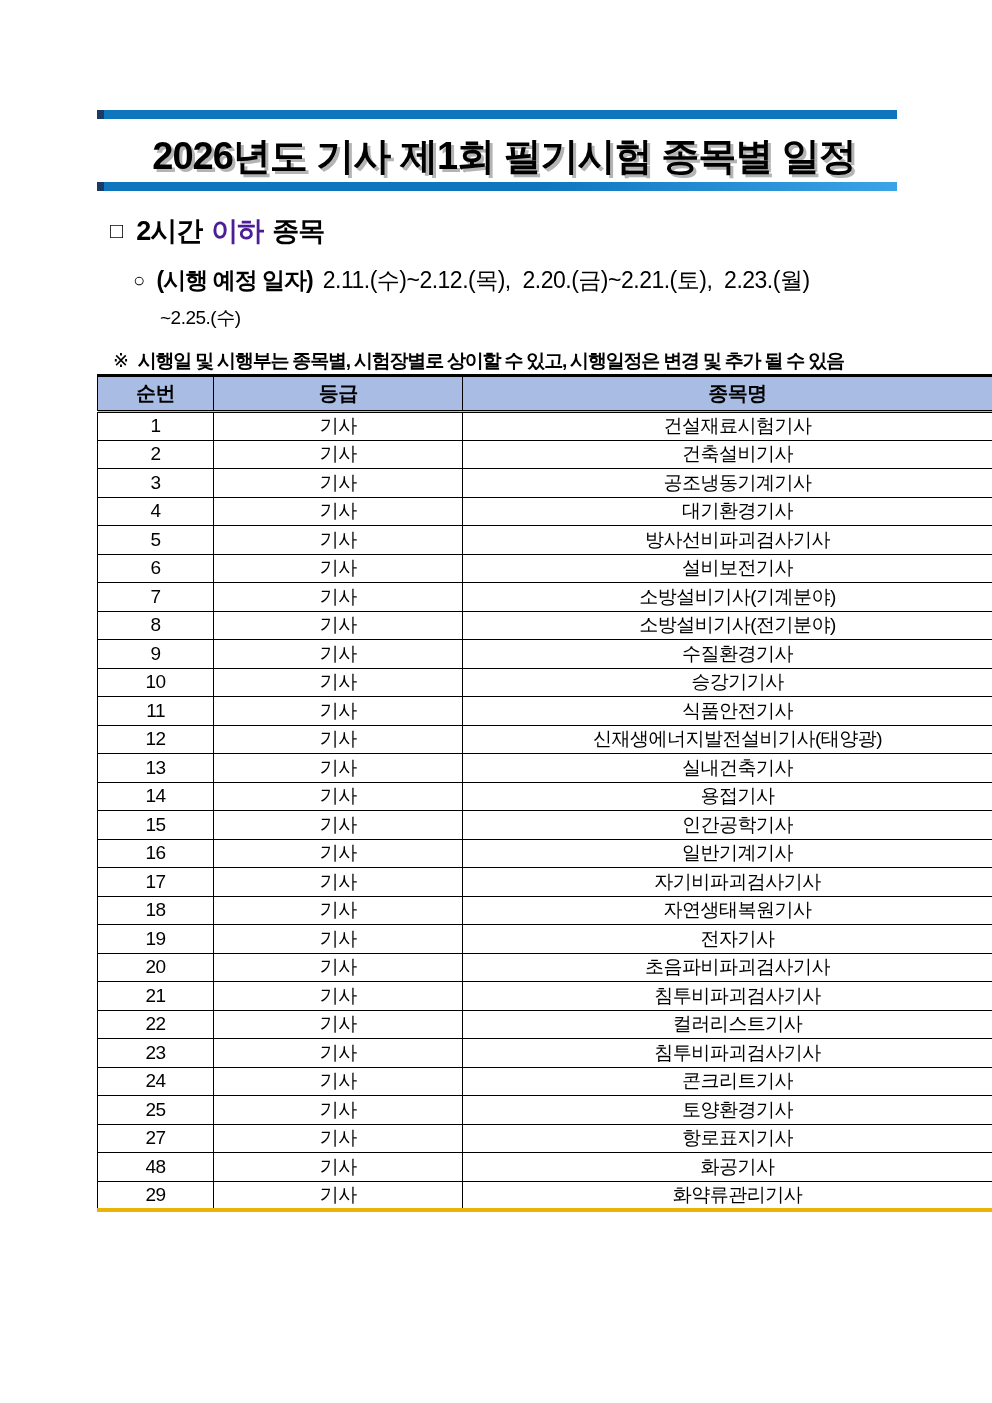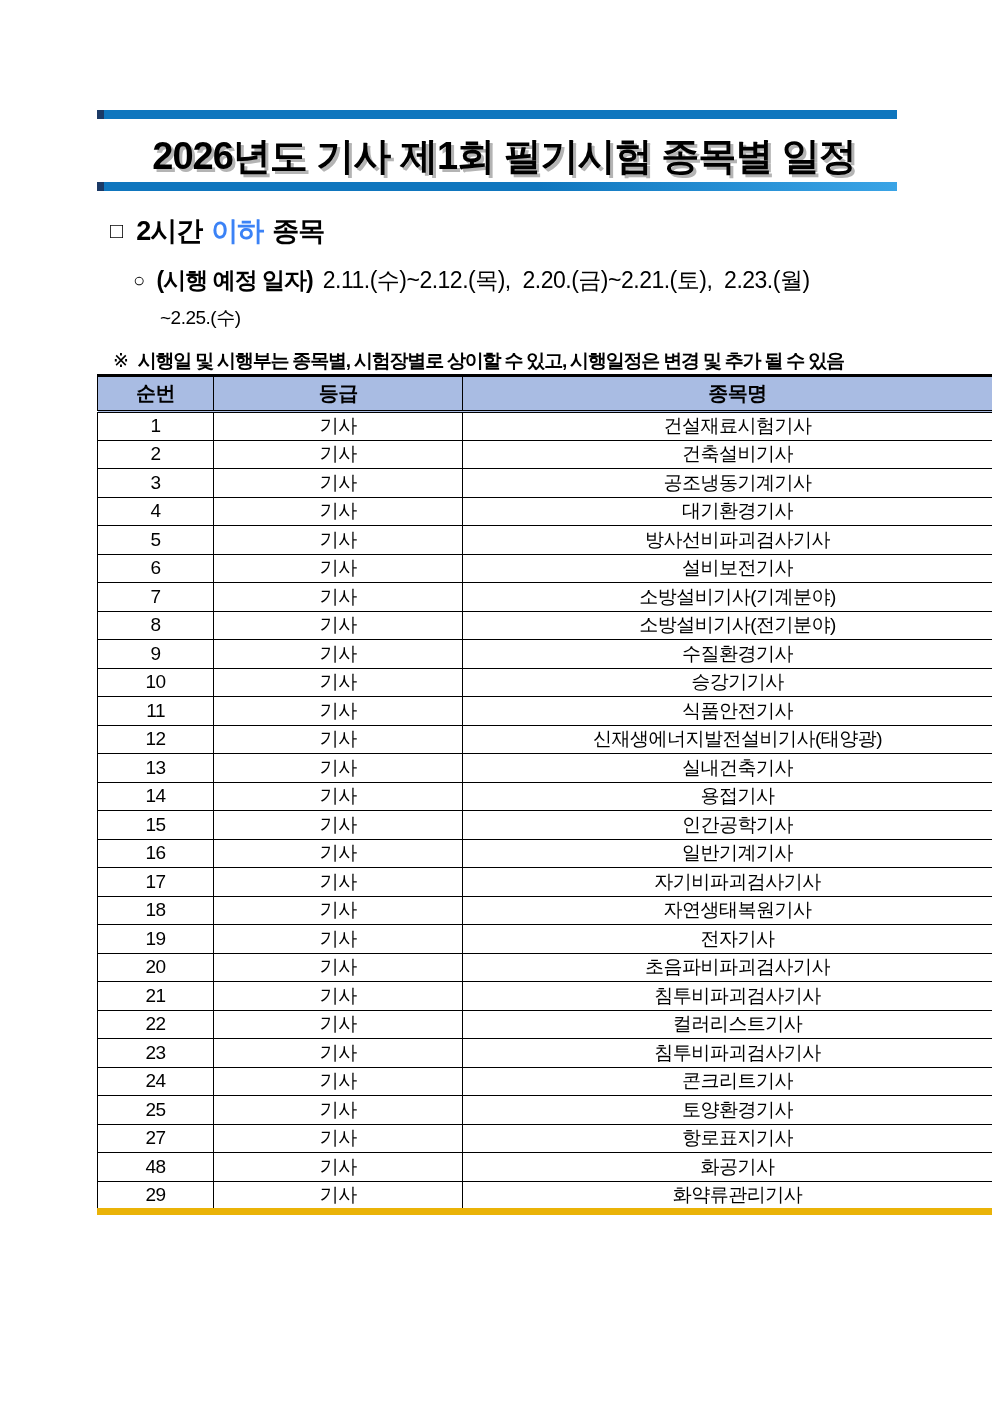--- a/index.html
+++ b/index.html
@@ -32,21 +32,21 @@
 
   
   .section-heading {
     margin-top: 22px; padding-left: 13px;
     font-size: 27px; font-weight: bold; letter-spacing: -1px;
     display: flex; align-items: center;
   }
   .square-marker { font-size: 22px; font-weight: normal; margin-right: 14px; }
   .seg { margin-right: 9px; }
   .seg:last-child { margin-right: 0; }
-  .seg.highlight { color: #3b82f6; }
+  .seg.highlight { color: #4c1d95; }
 
   
   .schedule-line {
     margin-top: 16px; padding-left: 36px;
     font-size: 23px; letter-spacing: -0.5px;
     display: flex; align-items: baseline; white-space: pre;
   }
   .circle-marker { font-size: 20px; margin-right: 12px; align-self: center; }
   .schedule-label { font-weight: bold; margin-right: 10px; letter-spacing: -1px; }
   .schedule-cont {
@@ -82,21 +82,21 @@
     font-size: 20px; font-weight: bold; letter-spacing: -0.5px;
     text-align: center; vertical-align: middle;
   }
   table.subjects td {
     border: 1px solid #000;
     height: 28.5px;
     font-size: 19px; letter-spacing: -0.5px;
     text-align: center; vertical-align: middle;
     overflow: hidden; white-space: nowrap;
   }
-  table.subjects tr:last-child td { border-bottom: 7px solid #eab308; }
+  table.subjects tr:last-child td { border-bottom: 4px solid #eab308; }
 </style>
 </head>
 <body>
 
 <div class="page">
 
   <div class="banner">
     <div class="bar top"></div>
     <div class="title-row">
       <div class="doc-title">2026년도 기사 제1회 필기시험 종목별 일정</div>

